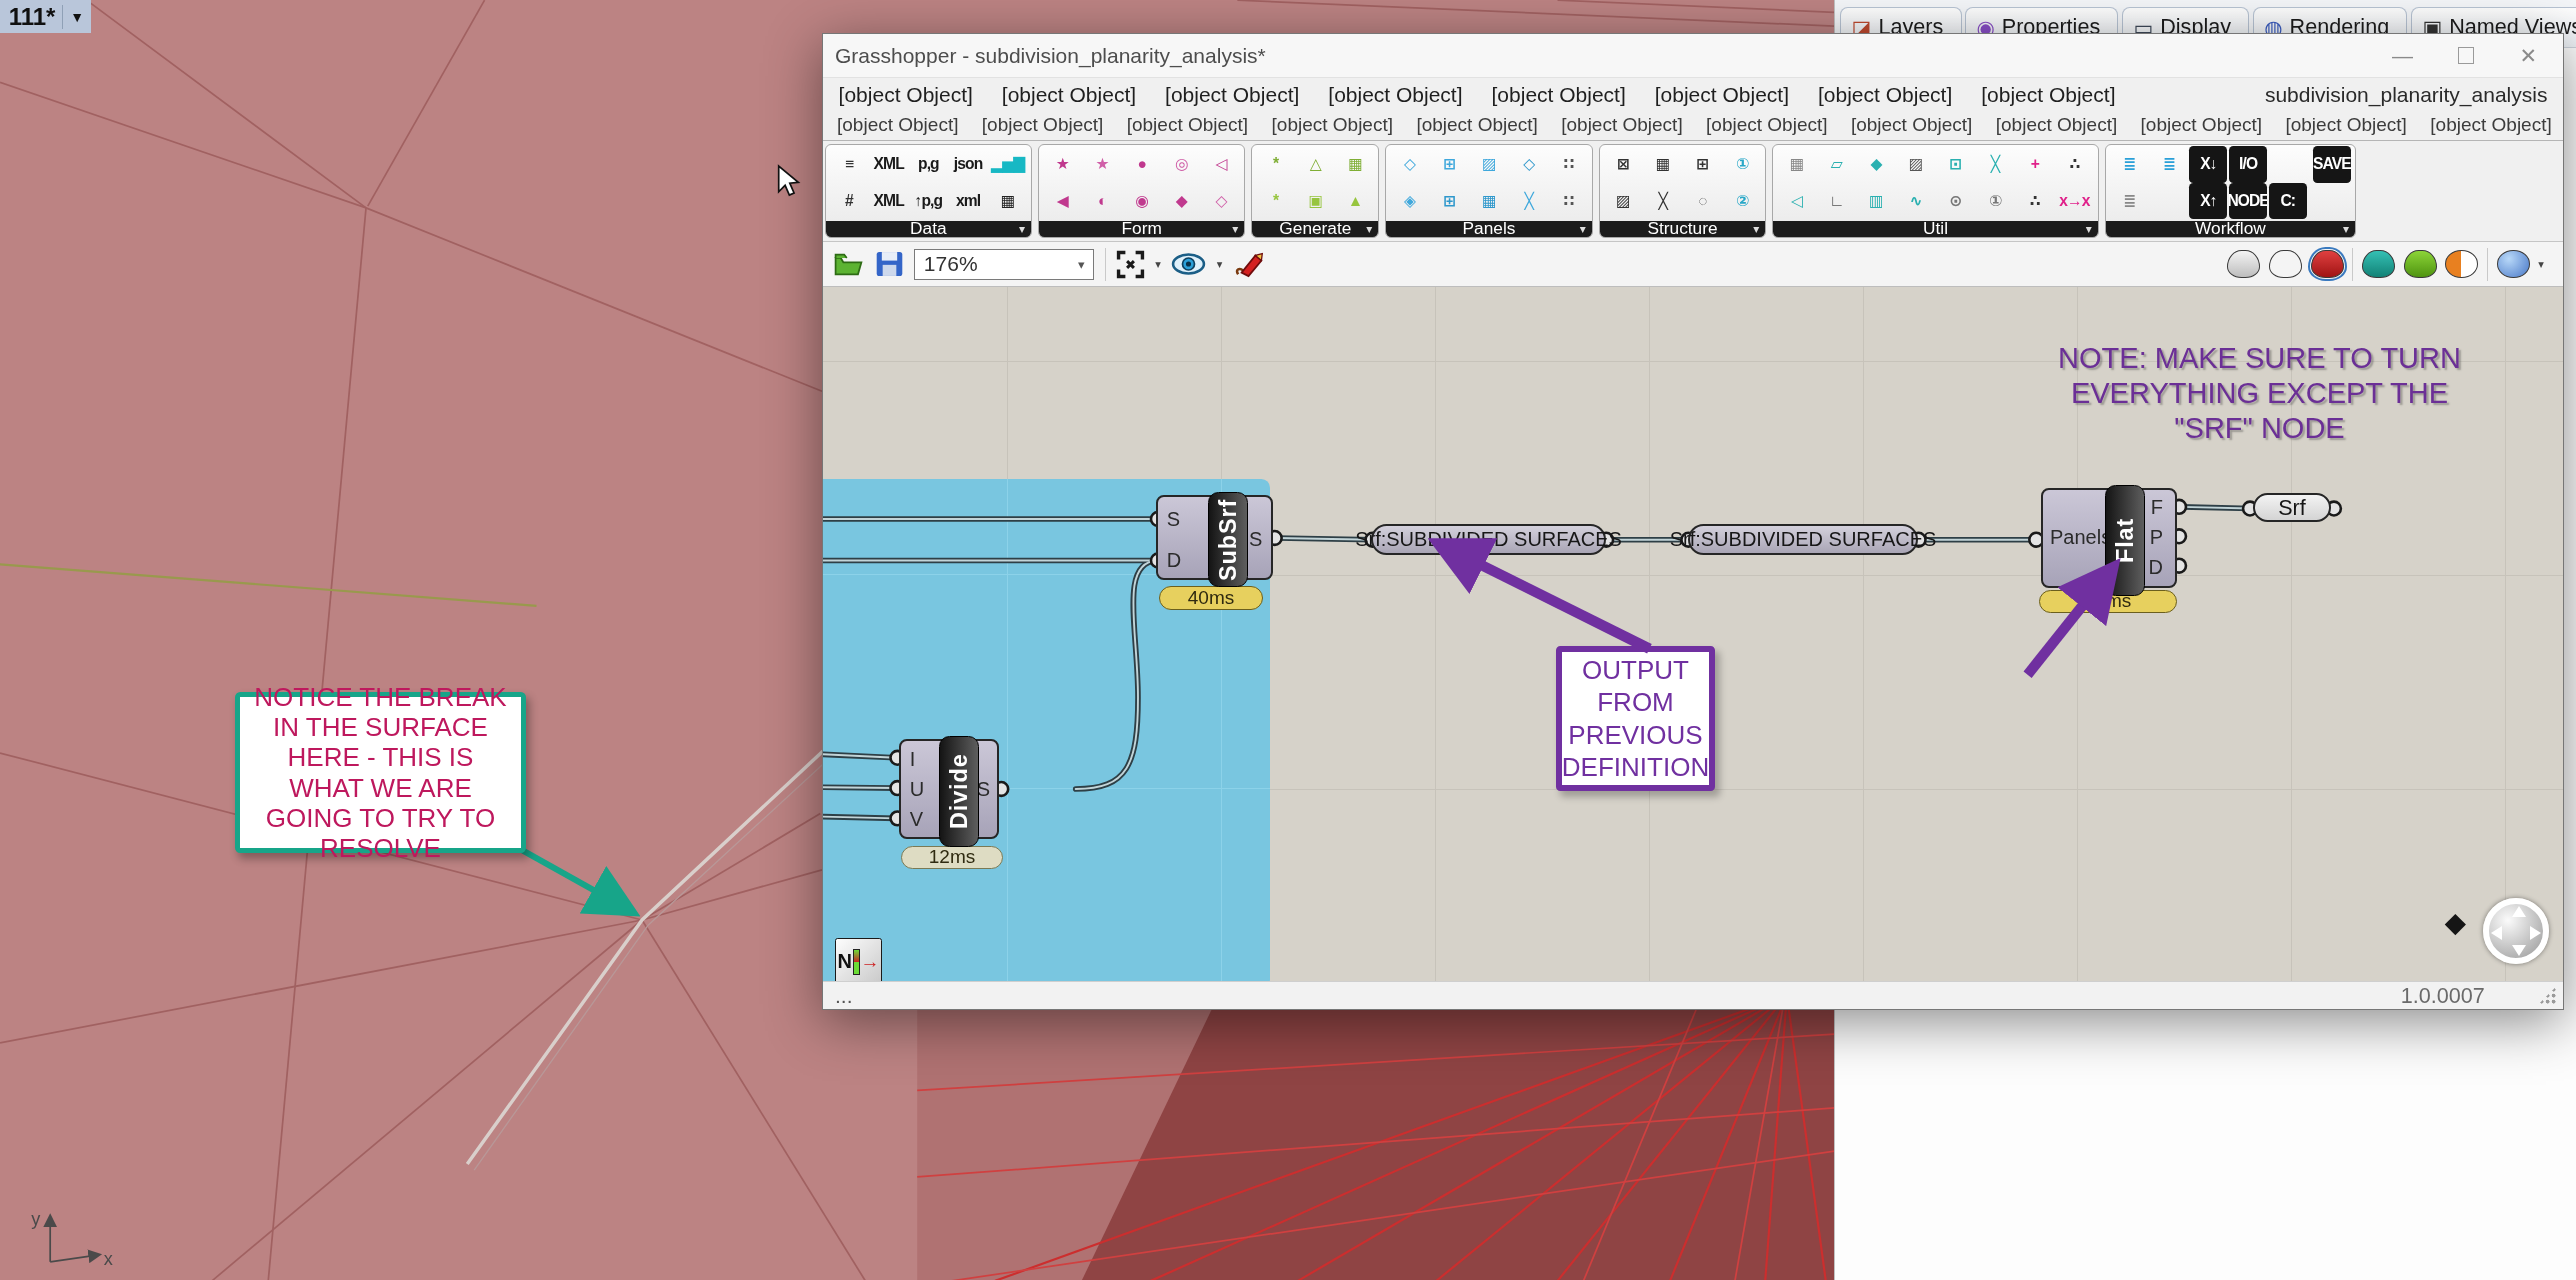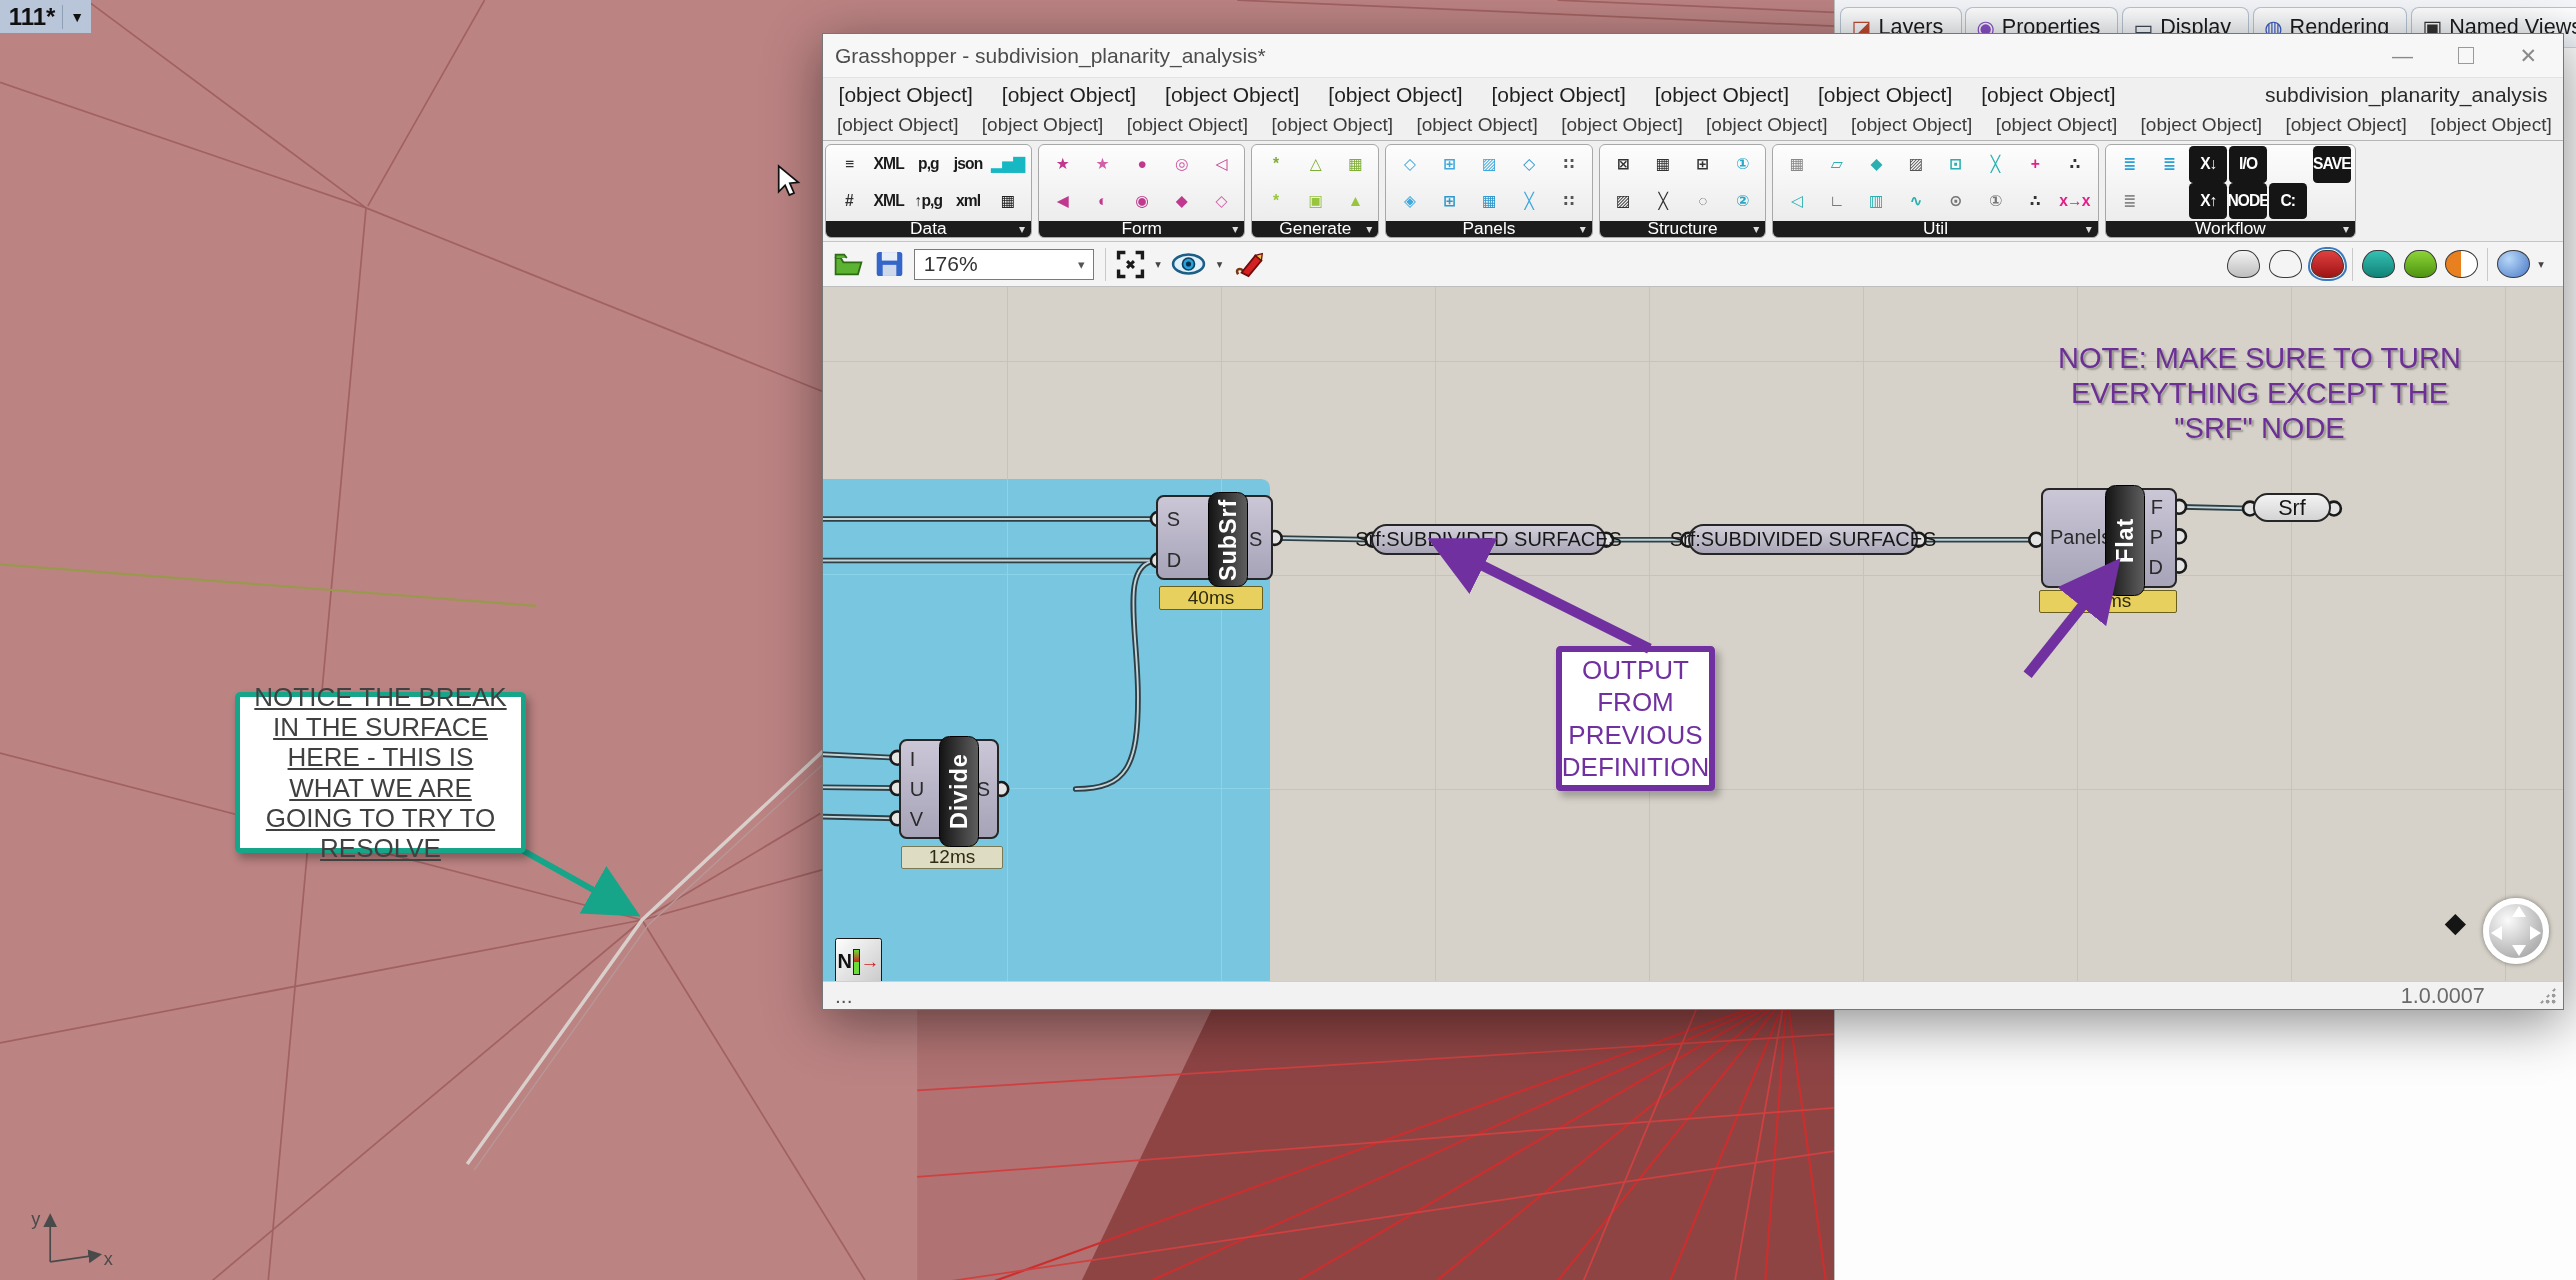--- a/index.html
+++ b/index.html
@@ -54,21 +54,21 @@
     background-size:214px 214px; background-position:184px 74px; }
   #blue-group { position:absolute; left:0; top:192px; width:447px; height:509px; background:#79c6e0; border-radius:0 8.7px 8.7px 0;
     background-image:linear-gradient(#8cd2e9 0.9px,transparent 0.9px),linear-gradient(90deg,#8cd2e9 0.9px,transparent 0.9px);
     background-size:214px 214px; background-position:184px 95px; }
   #wires-svg, #arrows-svg { position:absolute; left:0; top:0; pointer-events:none; }
   #arrows-svg { z-index:6; }
 
   .node { position:absolute; background:linear-gradient(180deg,#cbc7d7,#a7a3b8); border:2.6px solid #262626; border-radius:7.8px; z-index:4; }
   .ncap { position:absolute; background:linear-gradient(90deg,#5e5e5e,#141414); border:1.7px solid #000; border-radius:10.4px; color:#fff; display:flex; align-items:center; justify-content:center; writing-mode:vertical-rl; transform:rotate(180deg); font-weight:bold; font-size:23.4px; letter-spacing:0.9px; }
   .pl { position:absolute; font-size:20px; color:#2b2b2b; }
-  .badge { position:absolute; background:#e7d05e; border:1.7px solid #6b5f1d; border-radius:2px; text-align:center; font-size:19px; color:#2f2a10; z-index:3; display:flex; align-items:center; justify-content:center; }
+  .badge { position:absolute; background:#e7d05e; border:1.7px solid #6b5f1d; border-radius:12px; text-align:center; font-size:19px; color:#2f2a10; z-index:3; display:flex; align-items:center; justify-content:center; }
   .badge.pale { background:#dedcc3; border-color:#7a7a55; }
   .gcapsule { position:absolute; background:linear-gradient(180deg,#d4d1dc,#a9a5b5); border:2.6px solid #262626; border-radius:16.4px; display:flex; align-items:center; justify-content:center; font-size:20px; color:#171717; z-index:4; white-space:nowrap; }
   .gcapsule.light { background:linear-gradient(180deg,#f3f3f3,#d4d4d4); font-size:21.6px; }
 
   #canvas-note { position:absolute; left:1177px; top:54px; width:519px; text-align:center; font-size:29px; line-height:35px; font-weight:500; z-index:5; text-shadow:2.2px 2.2px 1.7px rgba(50,50,50,.35); }
   .callout { position:absolute; background:#fff; border:6px solid #7030a0; border-radius:4.3px; box-shadow:4.3px 5.2px 7px rgba(0,0,0,.25); display:flex; align-items:center; justify-content:center; padding:8.7px; z-index:5; }
   .callout .txt { color:#7030a0; font-size:26px; line-height:1.25; text-align:center; }
 
   #n-widget { position:absolute; left:12px; top:651px; width:47px; height:47px; background:linear-gradient(135deg,#fdfdfd,#c9c9c9); border:1.7px solid #1a1a1a; border-radius:2.6px; display:flex; align-items:center; justify-content:center; gap:0.9px; z-index:4; font-weight:bold; }
   #n-widget .n { font-size:20px; color:#111; }
@@ -183,21 +183,21 @@
           <span>Named Views</span>
         </div>
 
       <svg class="rgear" width="22.5" height="22.5">
         <circle cx="13" cy="13" r="8" fill="none" stroke="#d8c8b0" stroke-width="5" stroke-dasharray="4 3"></circle>
       </svg>
     </div>
   </div>
 
   <div id="teal-note">
-    <div class="txt" style="color: #404040; text-decoration: underline;">NOTICE THE BREAK IN THE SURFACE HERE - THIS IS WHAT WE ARE GOING TO TRY TO RESOLVE</div>
+    <div class="txt" style="color: #be185d;">NOTICE THE BREAK IN THE SURFACE HERE - THIS IS WHAT WE ARE GOING TO TRY TO RESOLVE</div>
   </div>
 
   <div id="gh-window">
 
     <div id="gh-title">
       <span>Grasshopper - subdivision_planarity_analysis*</span>
       <span class="winbtns">
         <span>—</span>
         <span class="maxbox"></span>
         <span>✕</span>

